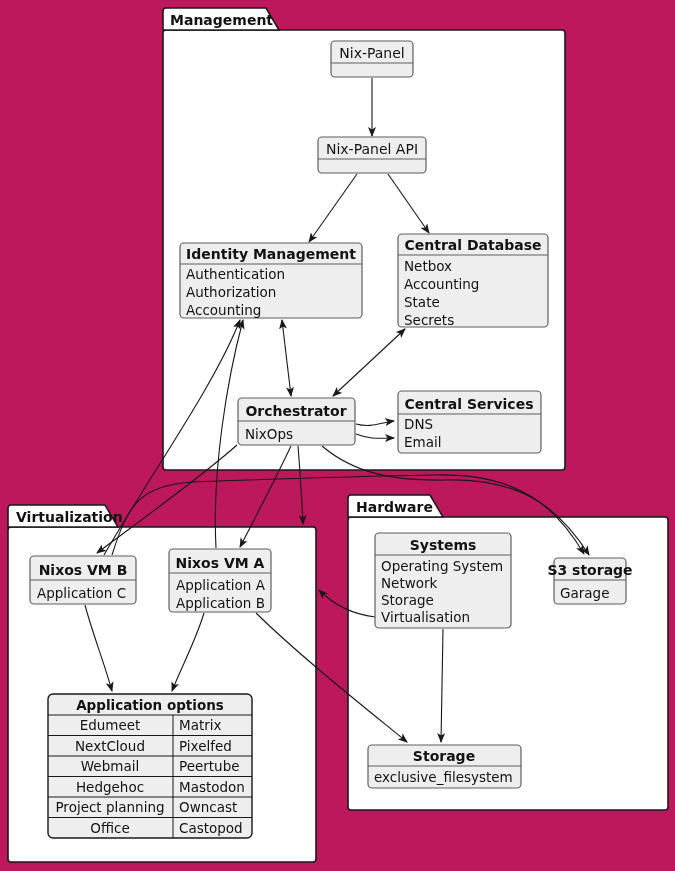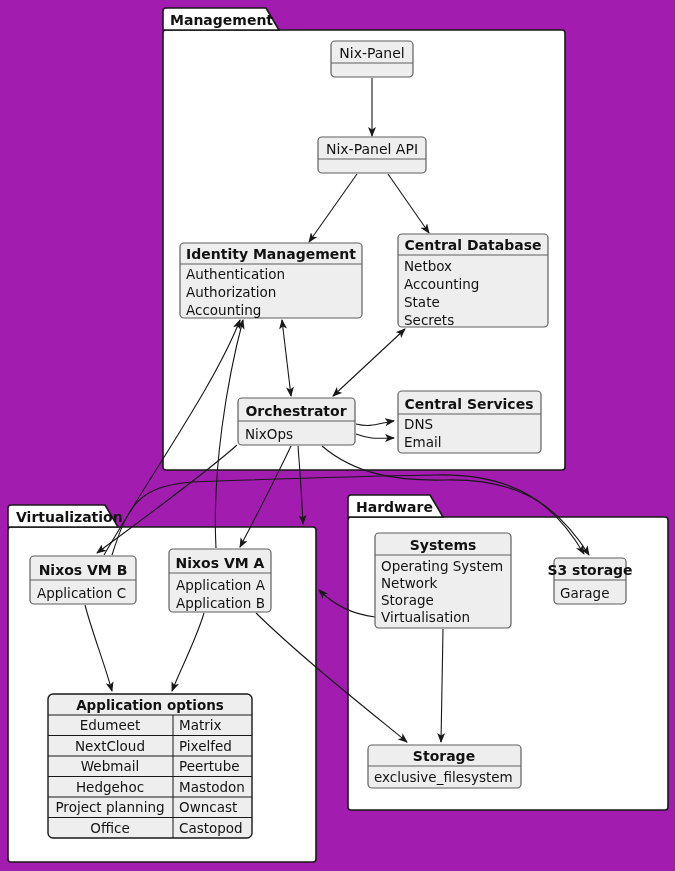--- a/index.html
+++ b/index.html
@@ -4,21 +4,21 @@
 <style>
   html, body {
     margin: 0;
     padding: 0;
     background: #ffffff;
   }
   #stage {
     width: 675px;
     height: 871px;
     position: relative;
-    background: #a21caf;
+    background: #be185d;
     font-family: "DejaVu Sans", sans-serif;
   }
   svg text {
     font-family: "DejaVu Sans", "Liberation Sans", sans-serif;
     fill: #121212;
   }
   .pkg-title { font-size: 14px; font-weight: bold; }
   .node-title { font-size: 14px; font-weight: bold; }
   .node-title-plain { font-size: 14px; }
   .node-item { font-size: 13.5px; }

